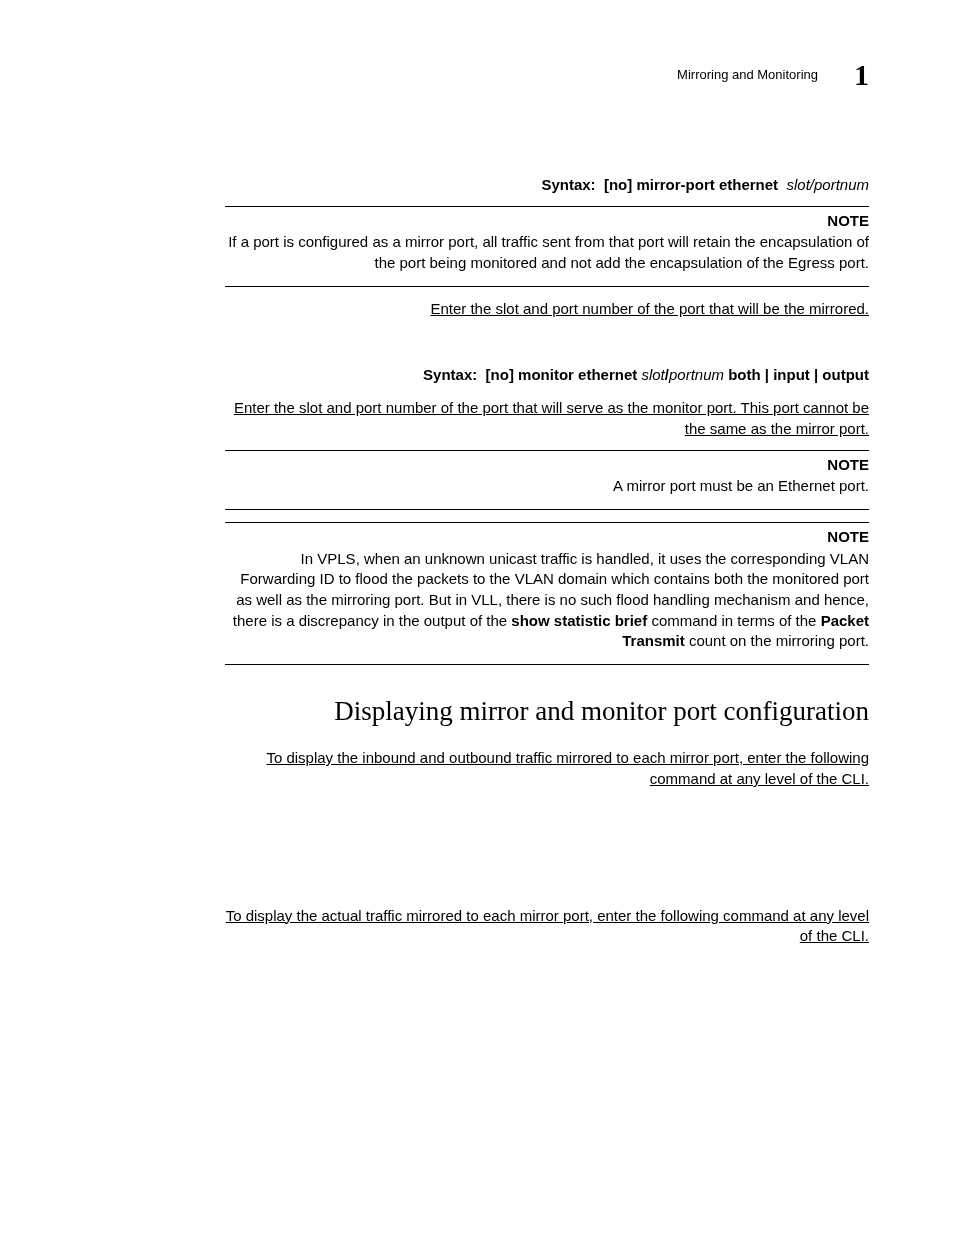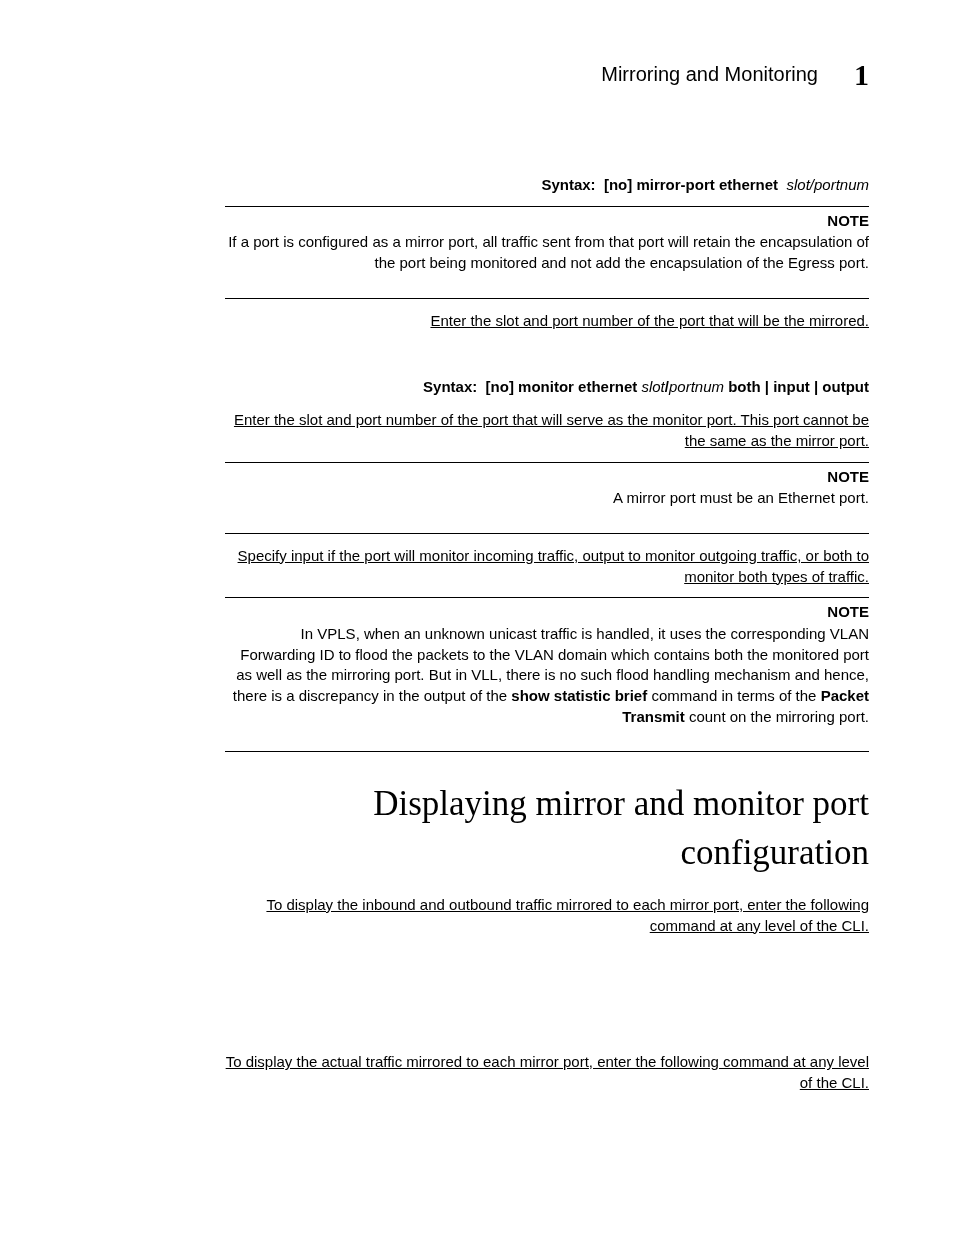--- a/index.html
+++ b/index.html
@@ -18,21 +18,21 @@
     position: relative;
   }
   .running-head {
     display: flex;
     justify-content: flex-end;
     align-items: center;
     gap: 36px;
     margin-bottom: 85px;
   }
   .running-title {
-    font-size: 20px;
+    font-size: 13px;
   }
   .chapter-num {
     font-family: "Times New Roman", Times, serif;
     font-size: 30px;
     font-weight: bold;
     line-height: 1;
   }
   .content {
     margin-left: 140px;
     text-align: right;
@@ -40,32 +40,32 @@
   p { margin: 0 0 12px 0; }
   .syntax {
     font-weight: bold;
     margin-bottom: 10px;
   }
   .syntax .kw { font-weight: bold; }
   .syntax .var { font-style: italic; font-weight: normal; }
   .note-block {
     border-top: 1.5px solid #000;
     border-bottom: 1.5px solid #000;
-    padding: 4px 0 24px 0;
+    padding: 4px 0 12px 0;
     margin: 6px 0 12px 0;
   }
   .note-label {
     font-weight: bold;
     margin-bottom: 1px;
   }
   .note-body { margin: 0; }
   .para { margin: 12px 0 24px 0; text-decoration: underline; }
   h2 {
     font-family: "Times New Roman", Times, serif;
-    font-size: 35px;
+    font-size: 27px;
     font-weight: normal;
     margin: 28px 0 18px 0;
   }
   b.inline { font-weight: bold; margin-top: 12px; }
   .gap { height: 104px; }
   .gap-sm { height: 70px; }
 </style>
 </head>
 <body>
 
@@ -98,21 +98,20 @@
       <span class="kw">[no] monitor ethernet</span>&nbsp;<span class="var">slot</span><span class="kw">/</span><span class="var">portnum</span>&nbsp;<span class="kw">both | input | output</span>
     </p>
 
     <p class="para" style="margin-bottom:10px">Enter the slot and port number of the port that will serve as the monitor port. This port cannot be the same as the mirror port.</p>
 
     <div class="note-block">
       <div class="note-label">NOTE</div>
       <p class="note-body">A mirror port must be an Ethernet port.</p>
     </div>
 
-    <p class="para" style="margin-bottom:10px">Specify input if the port will monitor incoming traffic, output to monitor outgoing traffic, or both to monitor both types of traffic.</p>
 
     <div class="note-block">
       <div class="note-label">NOTE</div>
       <p class="note-body">
         <span>In VPLS, when an unknown unicast traffic is handled, it uses the corresponding VLAN Forwarding ID to flood the packets to the VLAN domain which contains both the monitored port as well as the mirroring port. But in VLL, there is no such flood handling mechanism and hence, there is a discrepancy in the output of the </span><b class="inline">show statistic brief</b><span> command in terms of the </span><b class="inline">Packet Transmit</b><span> count on the mirroring port.</span>
       </p>
     </div>
 
     <h2>Displaying mirror and monitor port configuration</h2>
 

